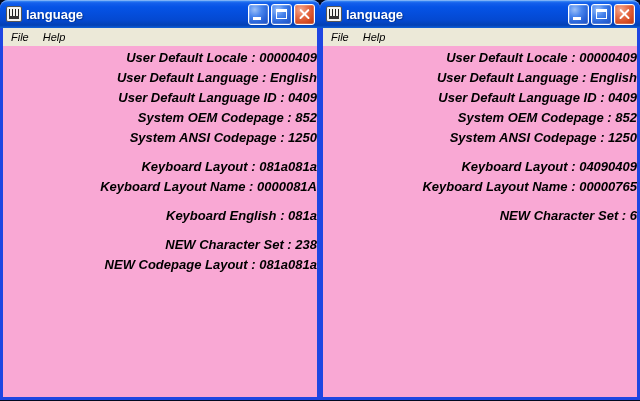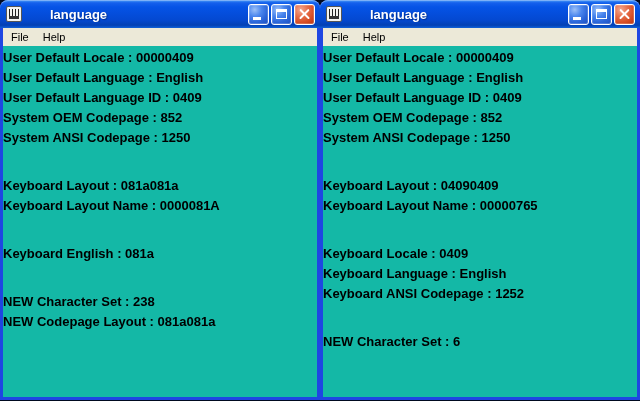--- a/index.html
+++ b/index.html
@@ -19,21 +19,20 @@
   .window.left { left:0; }
   .window.right { left:320px; }
 
   .titlebar {
     height:28px; flex:0 0 28px;
     border-radius:8px 8px 0 0;
     background:linear-gradient(180deg,#2A7BF0 0%,#3D8FF5 3%,#1560EC 10%,#0553E6 25%,#0449D2 70%,#0340B4 90%,#0B57D0 97%,#1263D6 100%);
     display:flex; align-items:center;
     padding:0 5px 0 6px;
     box-shadow:inset 0 1px 0 rgba(255,255,255,.35);
-    gap:24px;
   }
   .app-icon {
     width:16px; height:16px; flex:0 0 16px;
     background:#f4f4f0;
     border:1px solid #555;
     border-radius:2px;
     margin-right:4px;
     background-image:repeating-linear-gradient(90deg,#222 0 1px,transparent 1px 3px);
     background-size:10px 9px; background-repeat:no-repeat; background-position:2px 2px;
     position:relative;
@@ -74,37 +73,38 @@
     background:#fff; border-radius:1px;
   }
   .glyph-close::before { transform:rotate(45deg); }
   .glyph-close::after  { transform:rotate(-45deg); }
 
   .frame {
     margin:0 3px 3px; flex:1 1 auto;
     background:#fff;
     display:flex; flex-direction:column;
     overflow:hidden;
+    font-style:italic;
   }
   .menubar {
     height:18px; flex:0 0 18px;
     background:#ECE9D8;
     display:flex; align-items:center;
     font-size:11px; color:#000;
     padding-left:1px;
   }
   .menu-item { padding:1px 7px 2px; cursor:default; }
   .client {
-    flex:1 1 auto; background:#14b8a6;
+    flex:1 1 auto; background:#f9a8d4;
     padding-top:2px;
-    text-align:left;
+    text-align:right;
     font-weight:bold; font-size:13px; color:#000;
   }
   .client .line { line-height:20px; white-space:nowrap; }
-  .client .group + .group { margin-top:28px; }
+  .client .group + .group { margin-top:9px; }
 </style>
 </head>
 <body>
 
 <div class="window left">
   <div class="titlebar">
     <span class="app-icon"></span>
     <span class="title-text">language</span>
     <span class="controls">
       <span class="tbtn min">
@@ -173,22 +173,17 @@
           <div class="line">User Default Language : English</div>
           <div class="line">User Default Language ID : 0409</div>
           <div class="line">System OEM Codepage : 852</div>
           <div class="line">System ANSI Codepage : 1250</div>
         </div>
         <div class="group">
           <div class="line">Keyboard Layout : 04090409</div>
           <div class="line">Keyboard Layout Name : 00000765</div>
         </div>
         <div class="group">
-          <div class="line">Keyboard Locale : 0409</div>
-          <div class="line">Keyboard Language : English</div>
-          <div class="line">Keyboard ANSI Codepage : 1252</div>
-        </div>
-        <div class="group">
           <div class="line">NEW Character Set : 6</div>
         </div>
       </div>
   </div>
 </div>
 
 </body></html>

